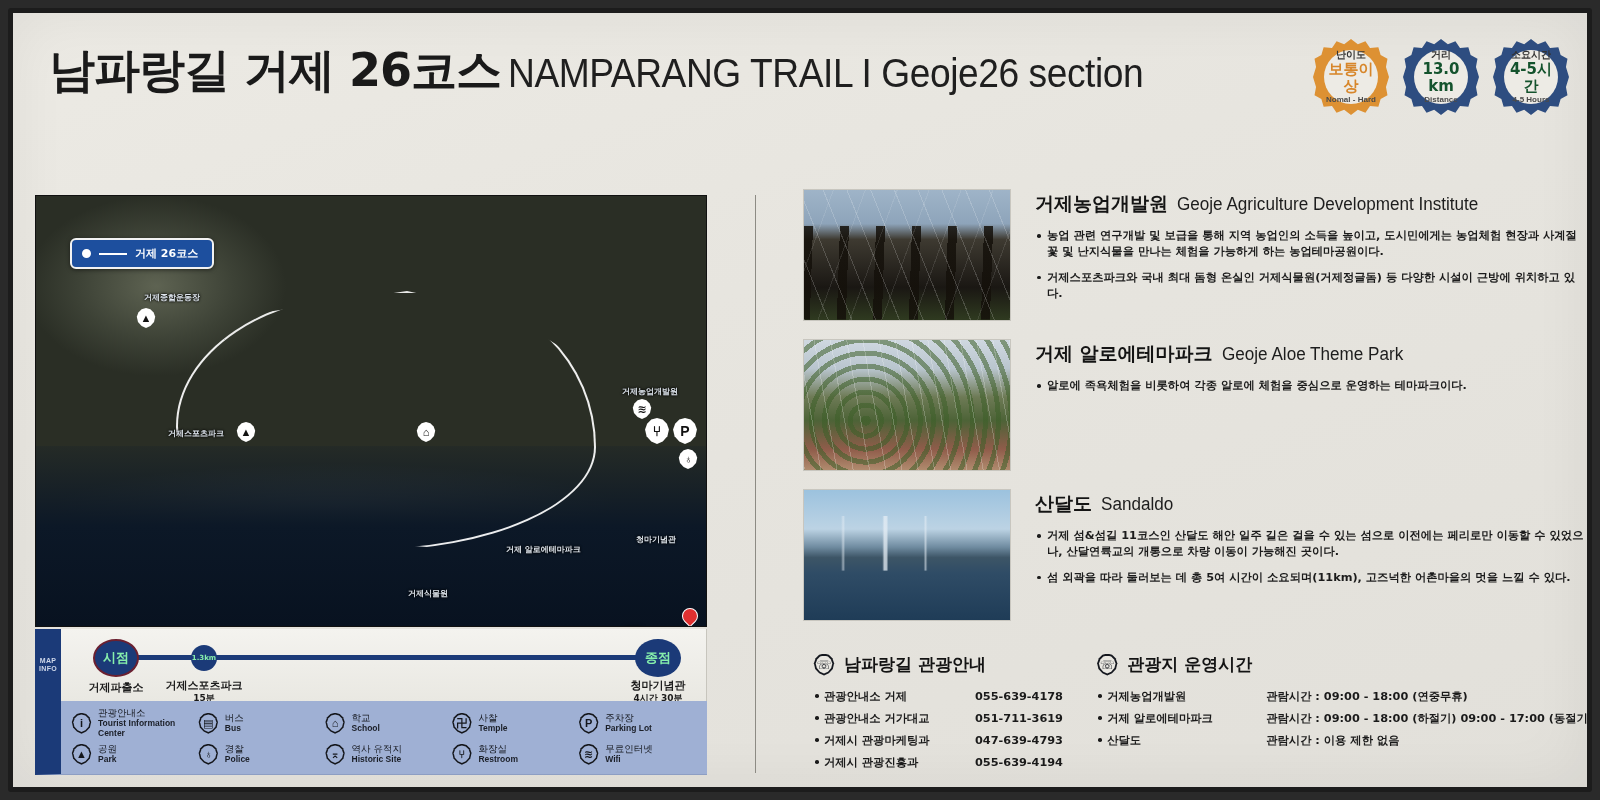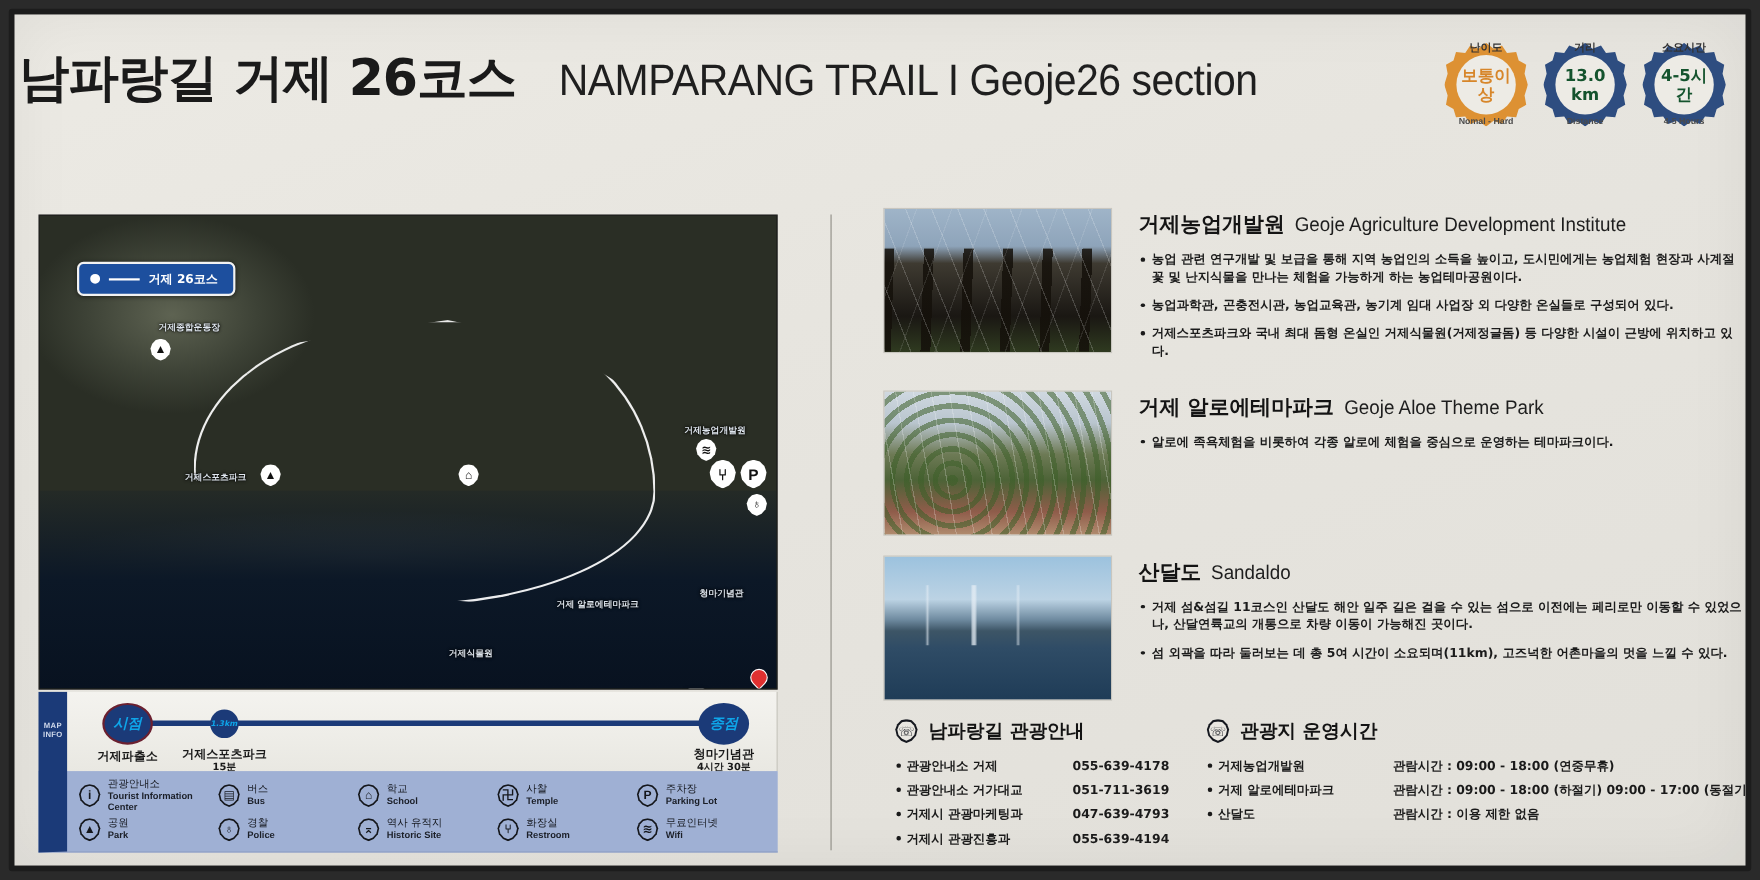--- a/index.html
+++ b/index.html
@@ -16,21 +16,21 @@
     background: linear-gradient(160deg,#eceae4 0%,#e7e5df 40%,#e2e0da 100%);
     border: 5px solid #1c1c1c;
     border-radius: 3px;
     box-shadow: inset 0 0 60px rgba(0,0,0,0.06);
     overflow: hidden;
   }
 
   
   .header { position: absolute; left: 0; top: 0; width: 100%; height: 132px; }
   .title-ko {
-    position: absolute; left: 4px; top: 34px;
+    position: absolute; left: 36px; top: 34px;
     font-size: 46px; font-weight: 700; color: #1a1a1a;
     letter-spacing: -1px; line-height: 1;
     font-family: "DejaVu Sans", sans-serif;
   }
   .title-en {
     position: absolute; left: 495px; top: 38px;
     font-size: 40px; font-weight: 400; color: #1f1f1f;
     letter-spacing: -0.5px; line-height: 1.1;
     white-space: nowrap;
     transform: scaleX(0.93); transform-origin: left top;
@@ -48,21 +48,21 @@
       100% 50%,96% 63%,98% 74%,89% 79%,86% 89%,75% 88%,69% 97%,59% 93%,50% 100%,
       41% 93%,31% 97%,25% 88%,14% 89%,11% 79%,2% 74%,4% 63%,0% 50%,4% 37%,2% 26%,
       11% 21%,14% 11%,25% 12%,31% 3%,41% 7%);
   }
   .badge.orange .star { background: #dd9133; }
   .badge.blue .star { background: #2e4d80; }
   .badge .inner {
     position: absolute; left: 11px; top: 11px; right: 11px; bottom: 11px;
     background: #edebe5; border-radius: 50%;
     display: flex; flex-direction: column;
-    align-items: center; justify-content: center; gap: 12px;
+    align-items: center; justify-content: center; gap: 1px;
   }
   .badge .b-top { font-size: 10px; font-weight: 700; color: #333; line-height: 1.1; font-family:"DejaVu Sans",sans-serif; }
   .badge .b-main { font-size: 15px; font-weight: 700; line-height: 1.15; font-family:"DejaVu Sans",sans-serif; }
   .badge.orange .b-main { color: #d7862a; }
   .badge.blue .b-main { color: #14532d; }
   .badge .b-sub { font-size: 8px; font-weight: 600; color: #4a4a4a; line-height: 1.1; }
 
   
   .map-panel { position: absolute; left: 22px; top: 182px; width: 672px; height: 508px; }
   .map-img {
@@ -142,21 +142,21 @@
     color: #cfd8ea; font-size: 7px; font-weight: 700; text-align: center;
     line-height: 1.15; letter-spacing: 0.3px;
   }
   .rb-line {
     position: absolute; left: 60px; top: 26px; right: 62px; height: 5px;
     background: #1b3a78;
   }
   .node {
     position: absolute; border-radius: 50%;
     display: flex; align-items: center; justify-content: center;
-    color: #0ea5e9; font-weight: 700; font-family:"DejaVu Sans",sans-serif;font-style:italic;
+    color: #86efac; font-weight: 700; font-family:"DejaVu Sans",sans-serif;
   }
   .node.start { left: 32px; top: 10px; width: 46px; height: 38px; background: #1b3a78; border: 2px solid #6b2030; font-size: 13px; }
   .node.end { left: 574px; top: 10px; width: 46px; height: 38px; background: #1b3a78; font-size: 13px; }
   .node.mid { left: 130px; top: 16px; width: 26px; height: 26px; background: #1b3a78; font-size: 7px; }
   .node-label {
     position: absolute; text-align: center; color: #1a1a1a;
     font-size: 11px; font-weight: 700; line-height: 1.25; white-space: nowrap;
     font-family:"DejaVu Sans",sans-serif;
   }
   .node-label .sub { font-size: 9px; font-weight: 700; }
@@ -471,21 +471,20 @@
   <div class="right">
 
     <div class="sect">
       <div class="photo p1"></div>
       <div class="sect-body">
         <div class="sect-head">
           <div class="sect-ko">거제농업개발원</div>
           <div class="sect-en">Geoje Agriculture Development Institute</div>
         </div>
         <div class="bullet">농업 관련 연구개발 및 보급을 통해 지역 농업인의 소득을 높이고, 도시민에게는 농업체험 현장과 사계절 꽃 및 난지식물을 만나는 체험을 가능하게 하는 농업테마공원이다.</div>
-        <div class="bullet">농업과학관, 곤충전시관, 농업교육관, 농기계 임대 사업장 외 다양한 온실들로 구성되어 있다.</div>
         <div class="bullet">거제스포츠파크와 국내 최대 돔형 온실인 거제식물원(거제정글돔) 등 다양한 시설이 근방에 위치하고 있다.</div>
       </div>
     </div>
 
     <div class="sect">
       <div class="photo p2"></div>
       <div class="sect-body">
         <div class="sect-head">
           <div class="sect-ko">거제 알로에테마파크</div>
           <div class="sect-en">Geoje Aloe Theme Park</div>

